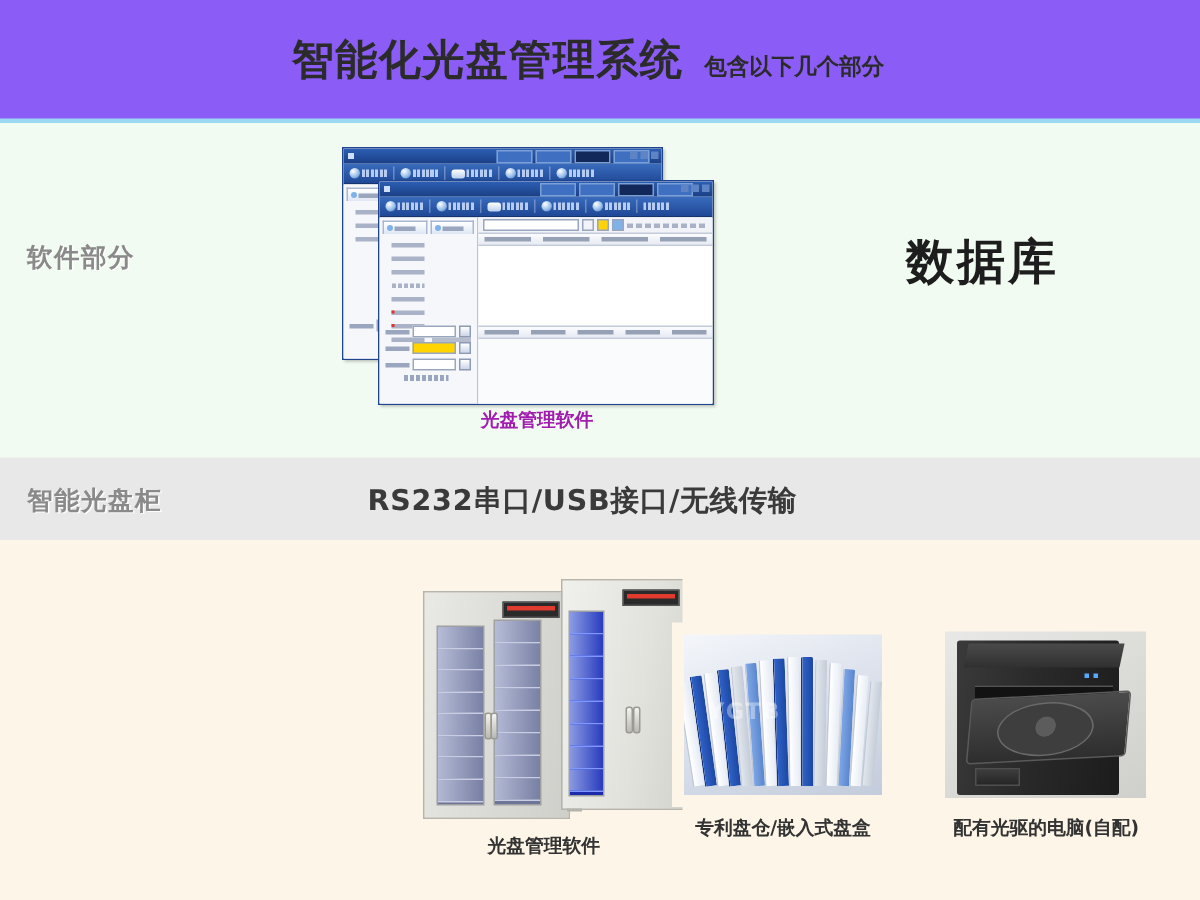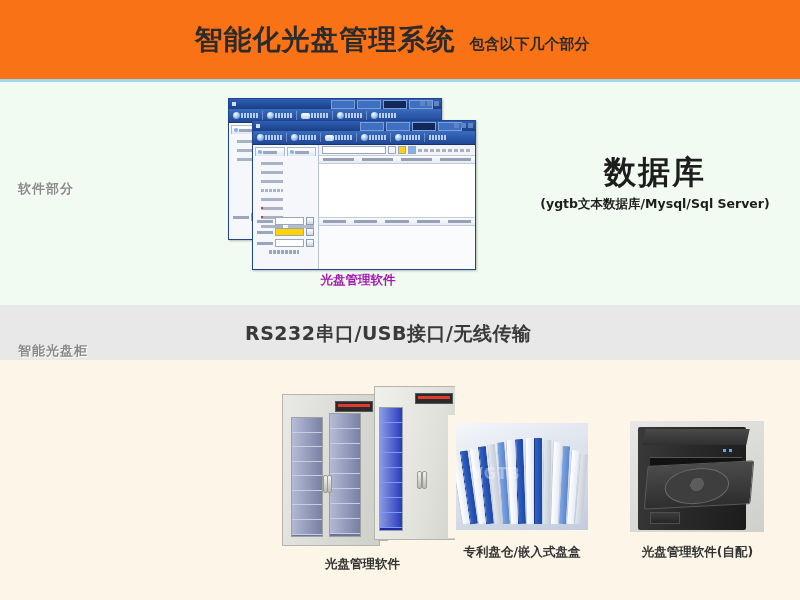--- a/index.html
+++ b/index.html
@@ -18,21 +18,21 @@
     position: relative;
     width: 800px;
     height: 600px;
   }
 
   
   .header {
     position: absolute;
     left: 0; top: 0;
     width: 800px; height: 80px;
-    background: #f97316;
+    background: #8b5cf6;
     display: flex;
     align-items: center;
     justify-content: center;
   }
   .header-inner {
     display: flex;
     align-items: baseline;
     transform: translateX(-8px);
   }
   .title-main {
@@ -63,28 +63,27 @@
     left: 0;
     width: 800px;
   }
   .band-software  { top: 82px;  height: 223px; background: #f2fbf2; }
   .band-connect   { top: 305px; height: 55px;  background: #e8e8e8; }
   .band-hardware  { top: 360px; height: 240px; background: #fdf5e7; }
 
   .band-label {
     position: absolute;
     left: 18px;
-    font-size: 13px;
+    font-size: 17px;
     font-weight: bold;
     color: #8a8a8a;
     text-shadow: 1px 1px 0 rgba(255,255,255,0.9);
     letter-spacing: 1px;
     font-family: "DejaVu Sans", "Liberation Sans", sans-serif;
     white-space: nowrap;
-    margin-top: 20px;
   }
   .label-software { top: 160px; }
   .label-connect  { top: 322px; }
   .label-hardware { top: 463px; }
 
   
   .connect-text {
     position: absolute;
     left: 245px; top: 321px;
     font-size: 19px;
@@ -101,21 +100,21 @@
     left: 520px; top: 158px;
     width: 270px;
     text-align: center;
   }
   .db-title {
     font-size: 32px;
     font-weight: bold;
     color: #1d1d1d;
     letter-spacing: 2px;
     line-height: 1.05;
-    font-family: Liberation Mono, monospace;
+    font-family: Liberation Sans, sans-serif;
   }
   .db-sub {
     margin-top: 4px;
     font-size: 12.5px;
     font-weight: bold;
     color: #1d1d1d;
     letter-spacing: 0px;
     font-family: "DejaVu Sans", "Liberation Sans", sans-serif;
     white-space: nowrap;
   }
@@ -759,21 +758,20 @@
         </div>
       </div>
 
     </div>
   </div>
 
   <div class="sw-caption">光盘管理软件</div>
 
   <div class="db-block">
     <div class="db-title">数据库</div>
-    <div class="db-sub">(ygtb文本数据库/Mysql/Sql Server)</div>
   </div>
 
   <div class="band band-connect"></div>
   <div class="band-label label-connect">智能光盘柜</div>
   <div class="connect-text">RS232串口/USB接口/无线传输</div>
 
   <div class="band band-hardware"></div>
 
   <div class="hw hw-cabinet">
     <div class="hw-photo">
@@ -860,16 +858,16 @@
               <i></i>
               <i></i>
             </div>
           <div class="pc-front"></div>
         </div>
         <div class="pc-tray">
           <div class="pc-disc"></div>
         </div>
       </div>
     </div>
-    <div class="hw-cap">光盘管理软件(自配)</div>
+    <div class="hw-cap">配有光驱的电脑(自配)</div>
   </div>
 
 </div>
 
 </body></html>

